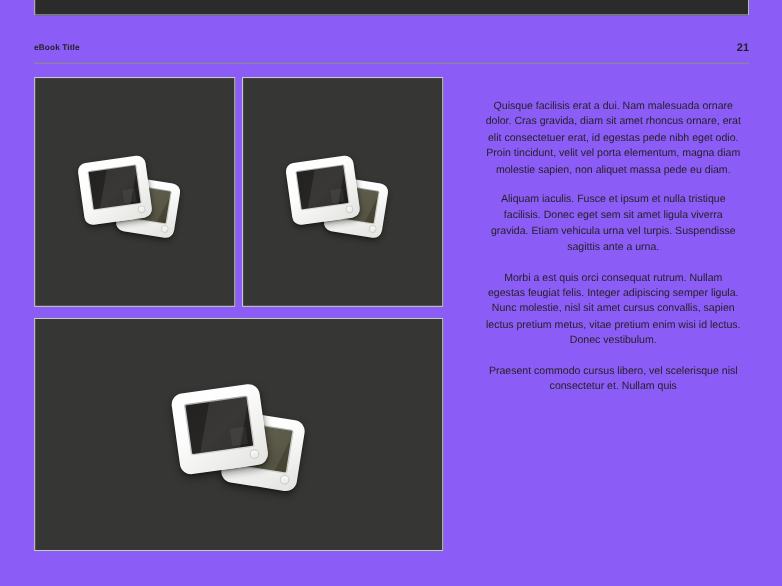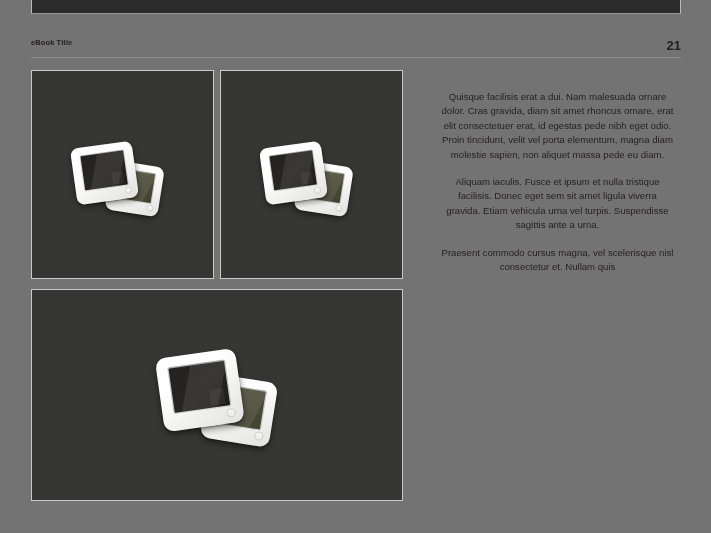--- a/index.html
+++ b/index.html
@@ -14,21 +14,21 @@
     overflow: hidden;
     font-family: "Liberation Sans", sans-serif;
     -webkit-font-smoothing: antialiased;
   }
 
   .page {
     position: absolute;
     left: 0; top: 0;
     width: 711px;
     height: 533px;
-    background: #737373;
+    background: #8b5cf6;
   }
 
   
   .top-band {
     position: absolute;
     left: 31px;
     top: 0px;
     width: 650px;
     height: 14px;
     background: #2b2b2b;
@@ -52,21 +52,21 @@
     top: 0;
     font-size: 7.5px;
     font-weight: bold;
     color: #231f20;
     letter-spacing: 0.1px;
   }
   .header-pageno {
     position: absolute;
     right: 0;
     top: 0;
-    font-size: 13px;
+    font-size: 10px;
     font-weight: bold;
     color: #231f20;
   }
   .header-rule {
     position: absolute;
     left: 31px;
     top: 57px;
     width: 650px;
     height: 1px;
     background: #8d8d8d;
@@ -273,16 +273,17 @@
           </div>
         </div>
         <div class="dot"></div>
       </div>
     </div>
   </div>
 
   <div class="textcol">
     <p>Quisque facilisis erat a dui. Nam malesuada ornare dolor. Cras gravida, diam sit amet rhoncus ornare, erat elit consectetuer erat, id egestas pede nibh eget odio. Proin tincidunt, velit vel porta elementum, magna diam molestie sapien, non aliquet massa pede eu diam.</p>
     <p>Aliquam iaculis. Fusce et ipsum et nulla tristique facilisis. Donec eget sem sit amet ligula viverra gravida. Etiam vehicula urna vel turpis. Suspendisse sagittis ante a urna.</p>
-    <p>Praesent commodo cursus magna, vel scelerisque nisl consectetur et. Nullam quis</p>
+    <p>Morbi a est quis orci consequat rutrum. Nullam egestas feugiat felis. Integer adipiscing semper ligula. Nunc molestie, nisl sit amet cursus convallis, sapien lectus pretium metus, vitae pretium enim wisi id lectus. Donec vestibulum.</p>
+    <p>Praesent commodo cursus libero, vel scelerisque nisl consectetur et. Nullam quis</p>
   </div>
 
 </div>
 
 </body></html>

